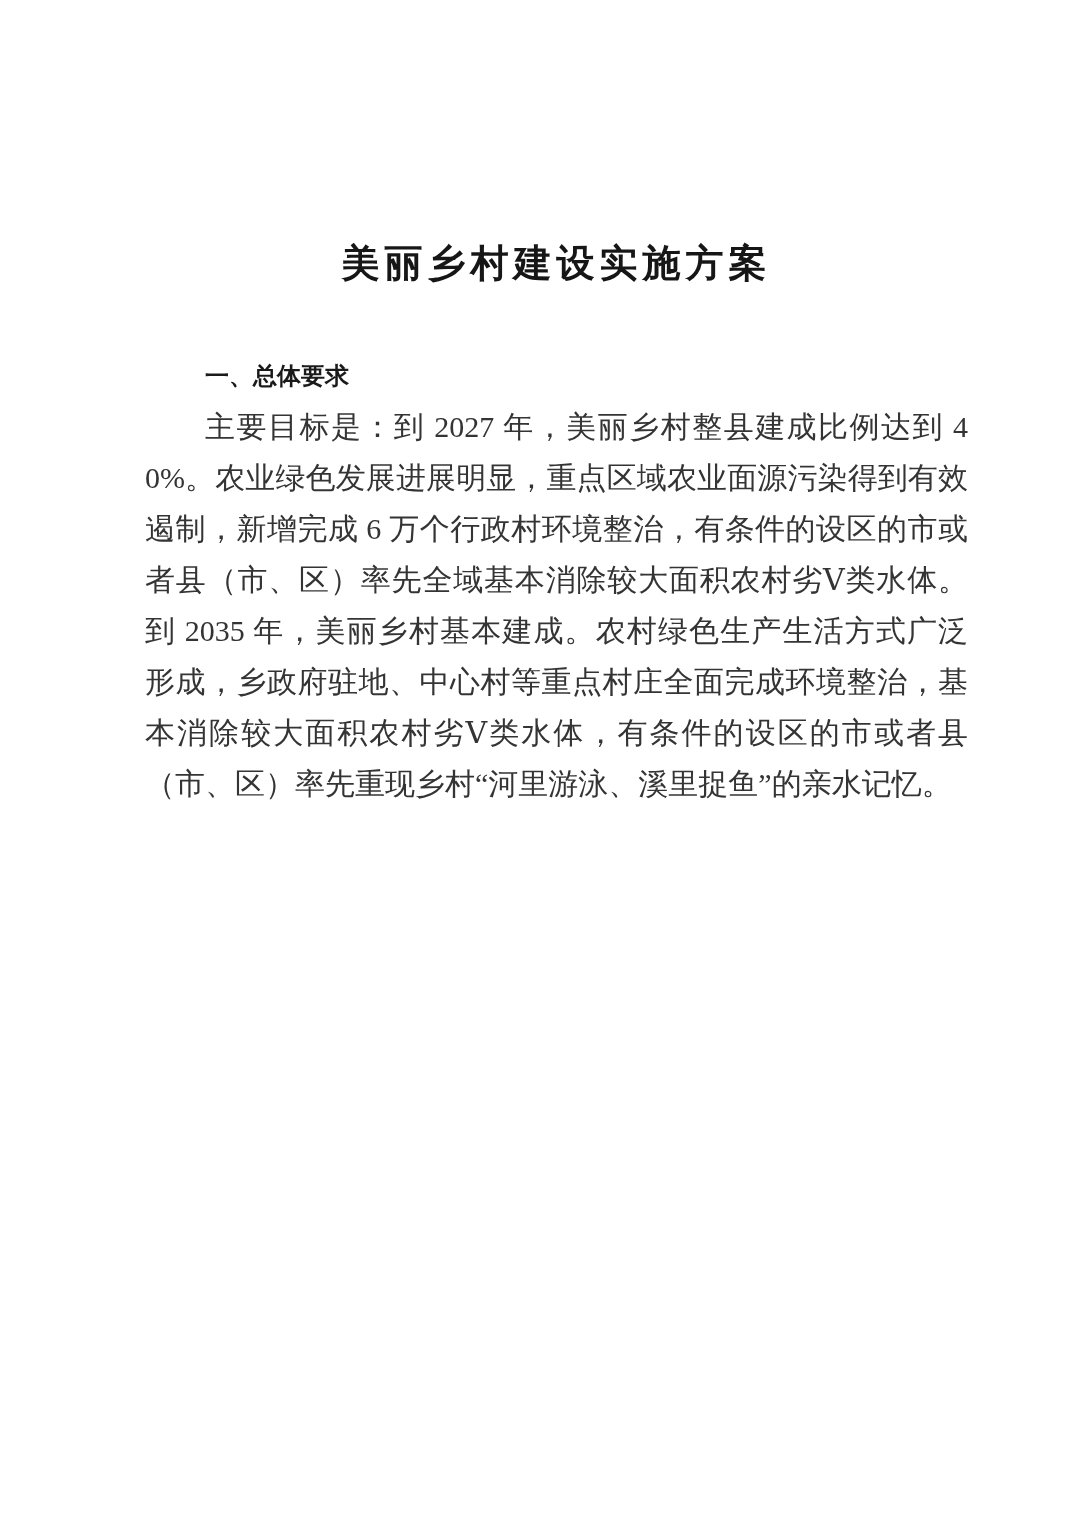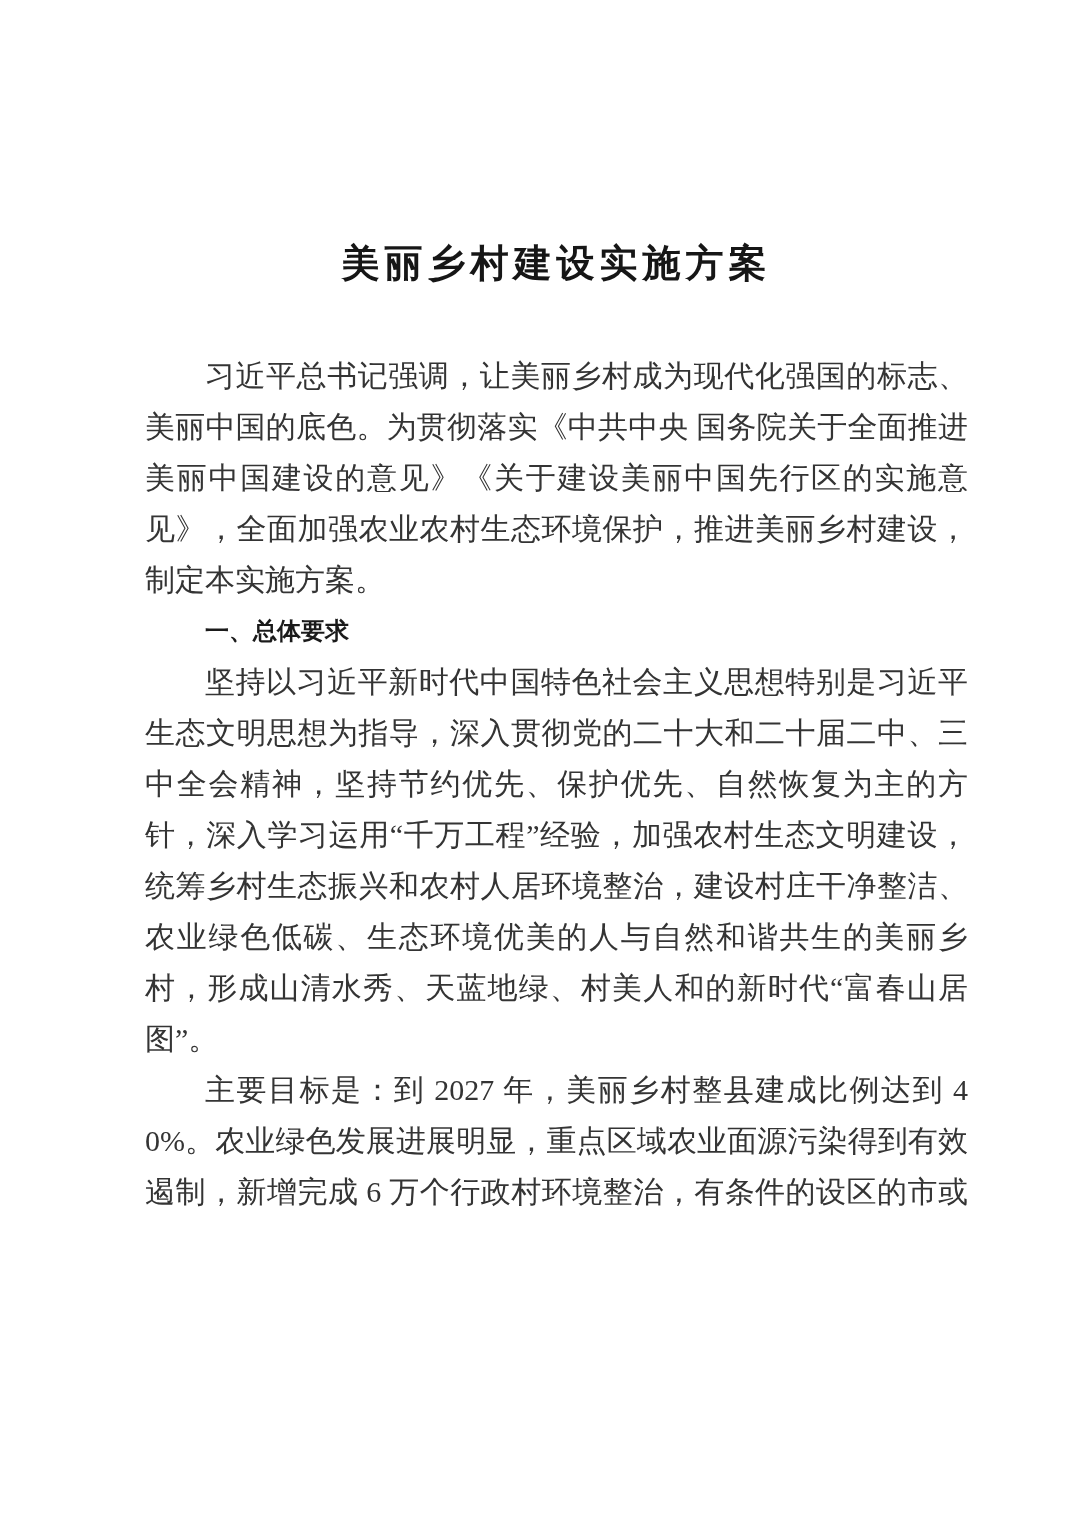--- a/index.html
+++ b/index.html
@@ -54,22 +54,20 @@
     color: #3a3a3a;
     letter-spacing: 3px;
   }
 </style>
 </head>
 <body>
 
 <div class="page">
   <h1 class="doc-title">美丽乡村建设实施方案</h1>
 
-  <p class="body-para">习近平总书记强调，让美丽乡村成为现代化强国的标志、美丽中国的底色。为贯彻落实《中共中央 国务院关于全面推进美丽中国建设的意见》《关于建设美丽中国先行区的实施意见》，全面加强农业农村生态环境保护，推进美丽乡村建设，制定本实施方案。</p>
 
   <h2 class="section-heading">一、总体要求</h2>
 
-  <p class="body-para">坚持以习近平新时代中国特色社会主义思想特别是习近平生态文明思想为指导，深入贯彻党的二十大和二十届二中、三中全会精神，坚持节约优先、保护优先、自然恢复为主的方针，深入学习运用“千万工程”经验，加强农村生态文明建设，统筹乡村生态振兴和农村人居环境整治，建设村庄干净整洁、农业绿色低碳、生态环境优美的人与自然和谐共生的美丽乡村，形成山清水秀、天蓝地绿、村美人和的新时代“富春山居图”。</p>
 
   <p class="body-para">主要目标是：到 2027 年，美丽乡村整县建成比例达到 40%。农业绿色发展进展明显，重点区域农业面源污染得到有效遏制，新增完成 6 万个行政村环境整治，有条件的设区的市或者县（市、区）率先全域基本消除较大面积农村劣Ⅴ类水体。到 2035 年，美丽乡村基本建成。农村绿色生产生活方式广泛形成，乡政府驻地、中心村等重点村庄全面完成环境整治，基本消除较大面积农村劣Ⅴ类水体，有条件的设区的市或者县（市、区）率先重现乡村“河里游泳、溪里捉鱼”的亲水记忆。</p>
 
   <div class="page-footer">— 4 —</div>
 </div>
 
 </body></html>

